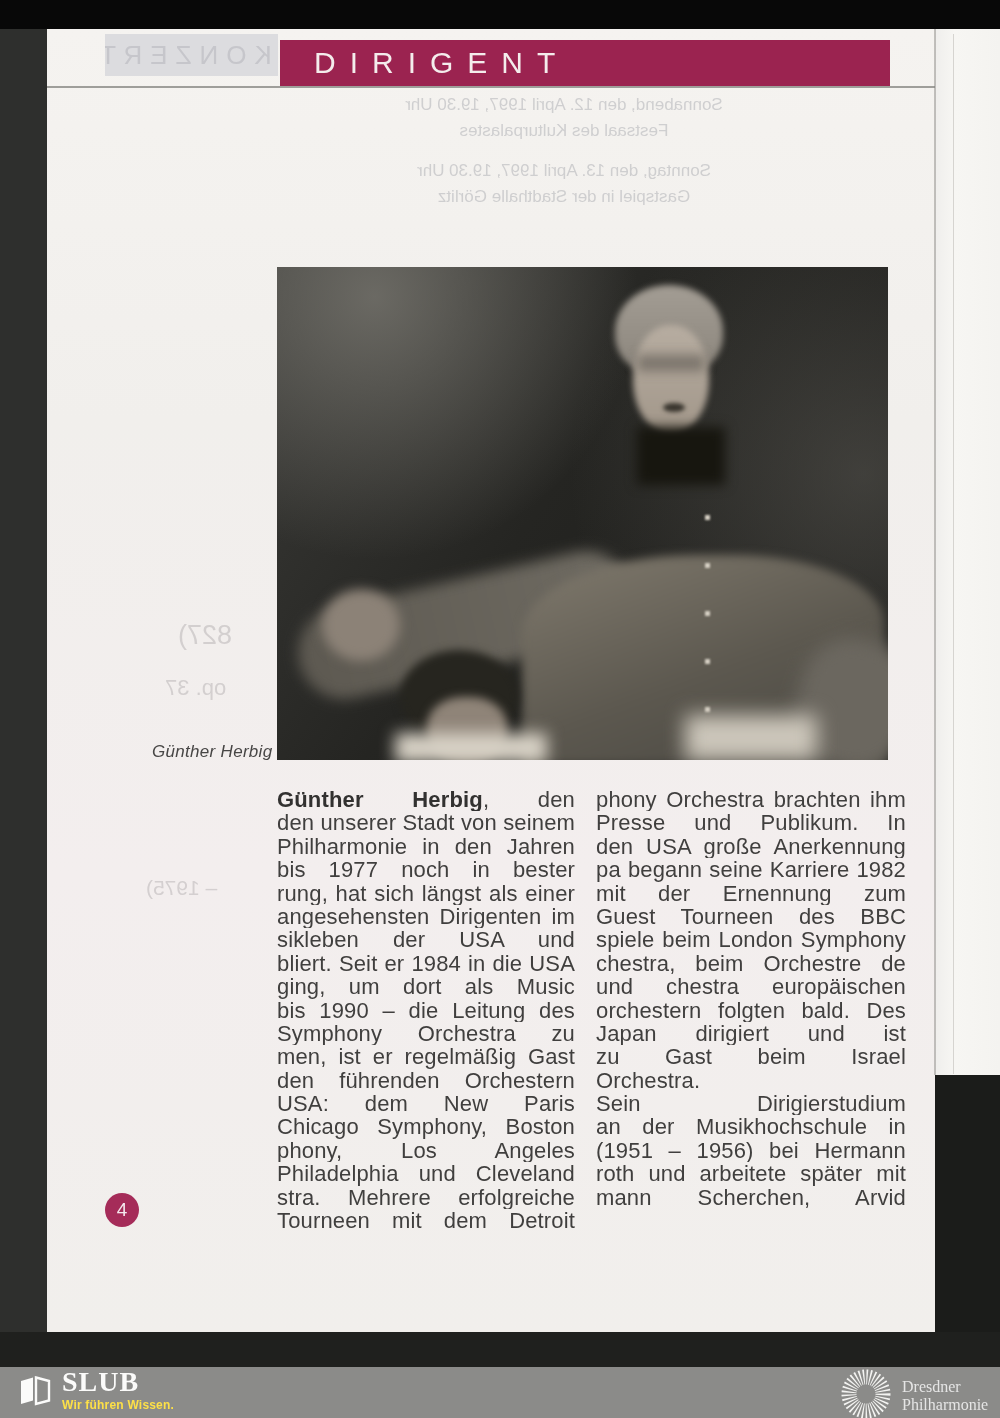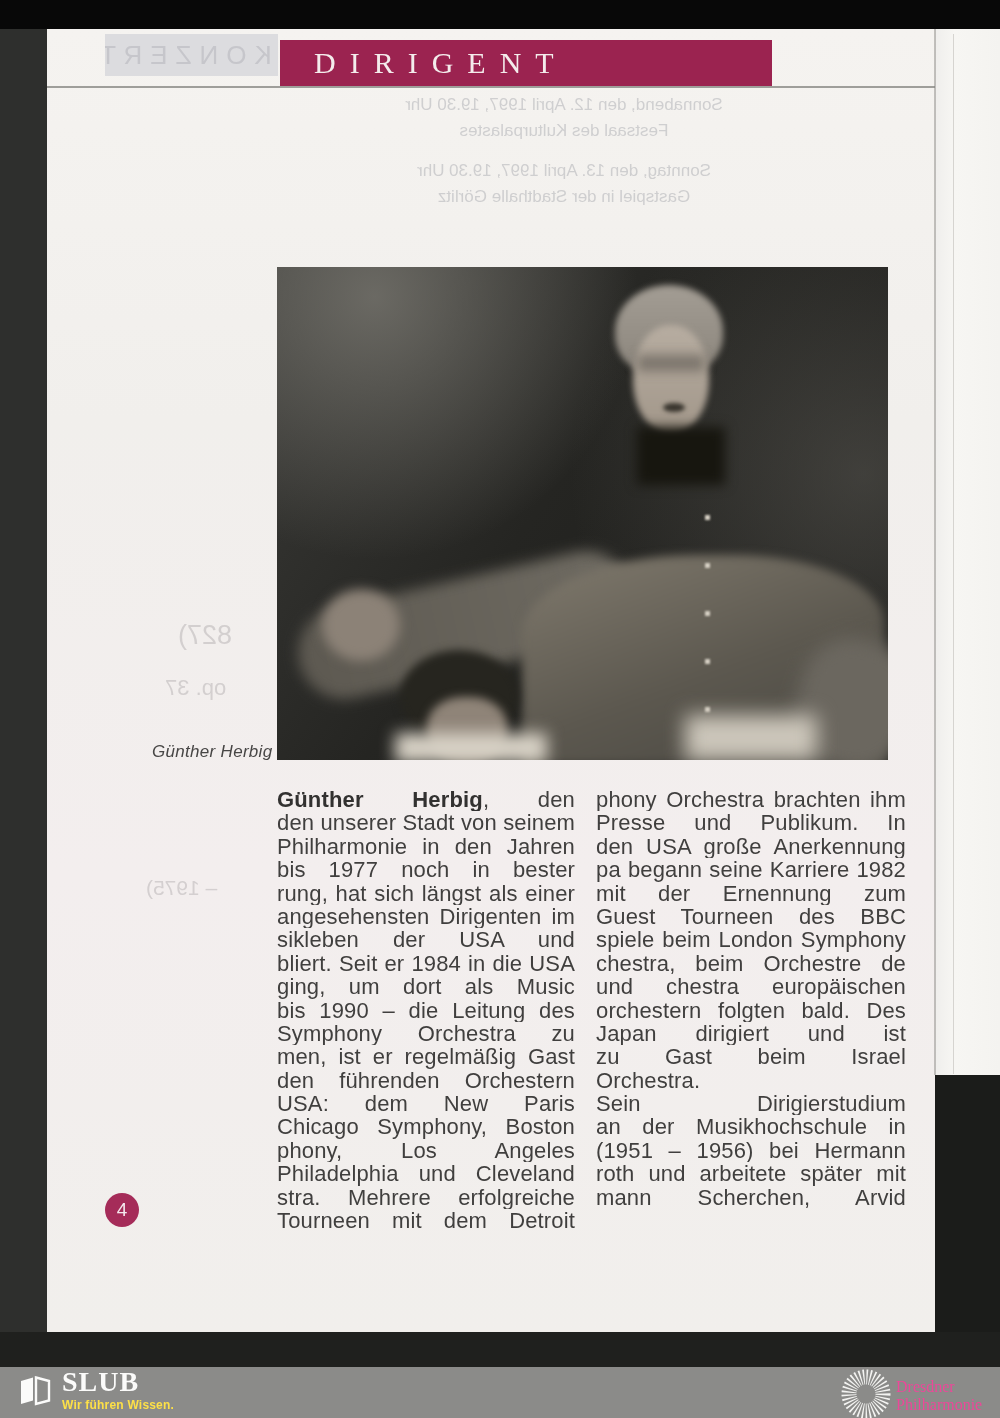--- a/index.html
+++ b/index.html
@@ -24,22 +24,22 @@
   .right-sheet{
     left:935px;top:29px;width:65px;height:1046px;
     background:linear-gradient(90deg,#efeeec 0%,#f7f6f3 30%,#f4f3f0 100%);
   }
   .fold-a{left:934px;top:29px;width:2px;height:1046px;background:rgba(150,148,144,.55);}
   .fold-b{left:953px;top:34px;width:1px;height:1040px;background:#d6d4d0;}
   .top-edge{left:47px;top:86px;width:888px;height:2px;background:rgba(130,129,126,.75);}
 
   
   .header-bar{
-    left:280px;top:40px;width:492px;height:46px;background:#9b2350;
-    display:flex;align-items:center;font-family:Liberation Serif, serif;
+    left:280px;top:40px;width:610px;height:46px;background:#9b2350;
+    display:flex;align-items:center;
   }
   .header-title{
     color:#f4ecec;font-size:30px;font-weight:400;letter-spacing:14px;
     padding-left:34px;white-space:nowrap;
   }
   .ghost-strip{
     left:105px;top:34px;width:173px;height:42px;background:#dcdcdf;
     display:flex;align-items:center;justify-content:flex-end;overflow:hidden;
   }
   .ghost-strip .mirror{
@@ -108,21 +108,21 @@
   }
 
   
   .footer-bar{left:0;top:1367px;width:1000px;height:51px;background:#8b8b89;}
   .slub{left:18px;top:1368px;display:flex;align-items:flex-end;cursor:pointer;}
   .slub-icon{margin-top:2px;}
   .slub-text{margin-left:10px;color:#fbfbfa;}
   .slub-word{font-family:"Liberation Serif",serif;font-weight:700;font-size:28px;line-height:28px;letter-spacing:1px;}
   .slub-tag{font-size:12px;font-weight:700;color:#fde047;margin-top:2px;letter-spacing:.2px;}
   .phil{left:838px;top:1366px;display:flex;align-items:center;cursor:pointer;}
-  .phil-name{margin-left:2px;color:#ec4899;font-family:"Liberation Serif",serif;font-size:16px;line-height:18px;}
+  .phil-name{margin-left:8px;color:#e5e5e5;font-family:"Liberation Serif",serif;font-size:16px;line-height:18px;}
 </style>
 </head>
 <body>
 
 <div id="canvas">
 
   <div class="abs top-band"></div>
   <div class="abs left-band"></div>
   <div class="abs bottom-band"></div>
 

